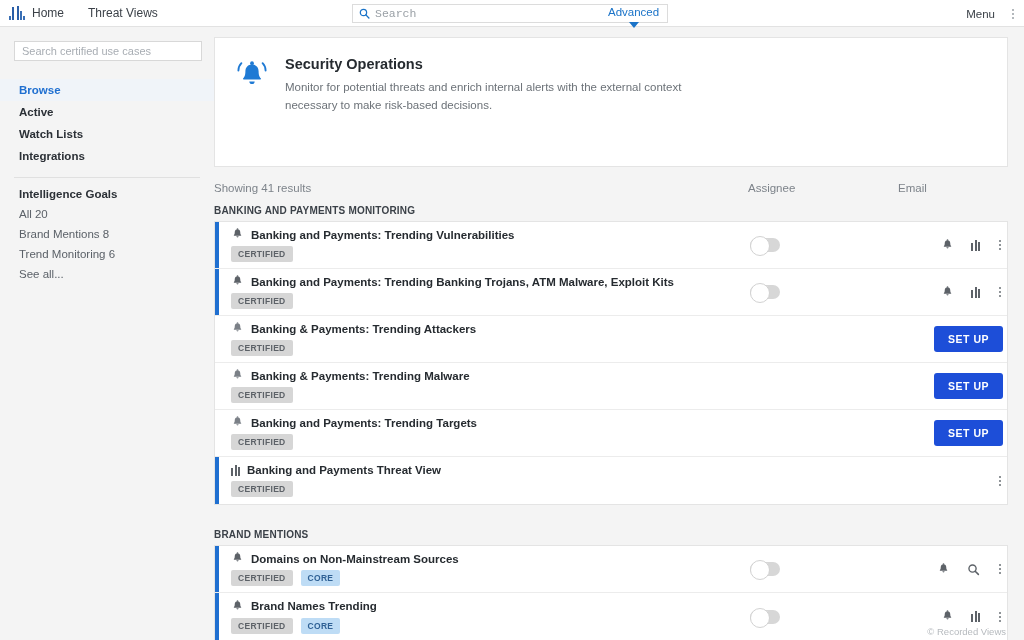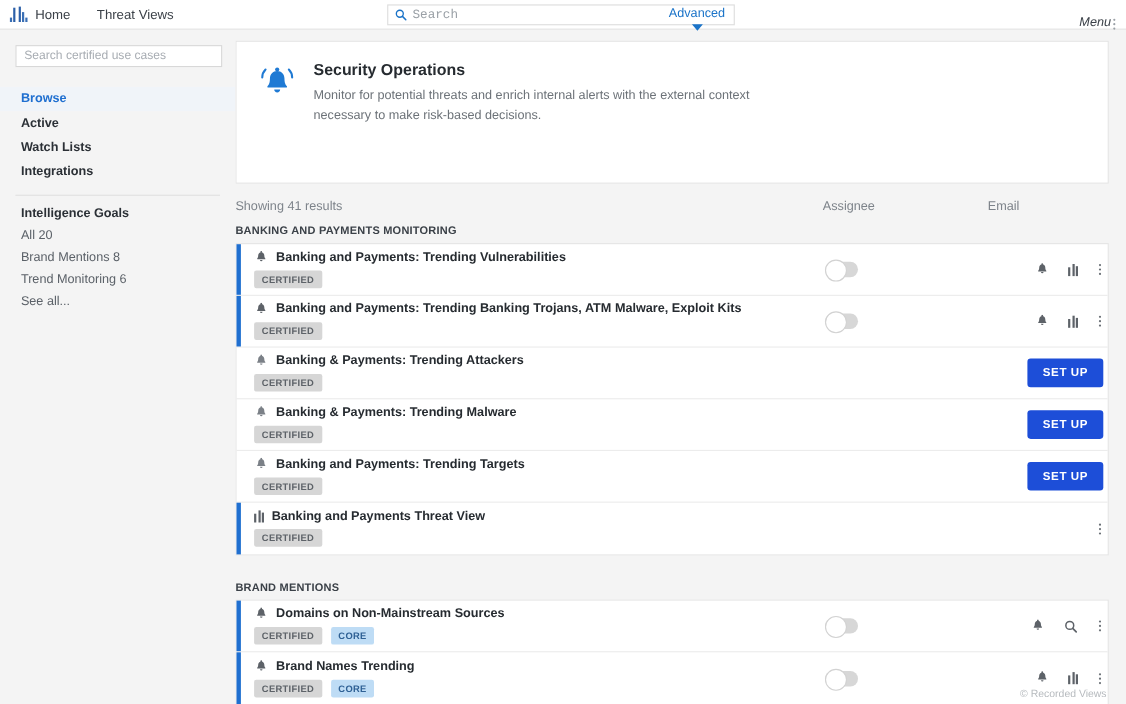--- a/index.html
+++ b/index.html
@@ -55,21 +55,21 @@
     position: absolute; left: 608px; top: 6px;
     font-size: 11.5px; color: #1a73c8; cursor: pointer;
     display: flex; align-items: center; gap: 4px; flex-direction: column;
   }
   .caret {
     width: 0; height: 0; border-left: 5px solid transparent;
     border-right: 5px solid transparent; border-top: 6px solid #1a73c8;
   }
   .menu-area {
     position: absolute; right: 8px; top: 0; height: 27px;
-    display: flex; align-items: flex-end; gap: 0; font-style: italic;
+    display: flex; align-items: center; gap: 15px;
   }
   .menu-label { font-size: 11.5px; color: #3b4148; }
   .vdots { display: flex; flex-direction: column; gap: 2px; align-items: center; padding: 0 2px; }
   .vdots span { width: 2px; height: 2px; border-radius: 50%; background: #9aa0a6; display: block; }
 
   
   .shell { display: flex; height: 613px; }
 
   
   .sidebar { width: 214px; padding: 14px 0 0 0; flex: none; }
@@ -135,21 +135,21 @@
     height: 47px; border-bottom: 1px solid #ececec;
     position: relative; padding-left: 16px;
   }
   .row:last-child { border-bottom: 0; }
   .row .accent {
     position: absolute; left: 0; top: 0; bottom: 0; width: 4px; background: #1f6fd0;
   }
 
   .row-main { flex: 1; min-width: 0; }
   .row-title {
-    display: flex; align-items: flex-start; gap: 7px;
+    display: flex; align-items: center; gap: 7px;
     font-size: 11.5px; font-weight: bold; color: #262b30; margin-bottom: 5px;
   }
   .badges { display: flex; gap: 8px; }
   .badge {
     font-size: 8.5px; letter-spacing: .3px; font-weight: bold;
     padding: 3px 7px; border-radius: 2px;
   }
   .badge.certified { background: #d6d6d6; color: #5d6268; }
   .badge.core { background: #bedcf5; color: #2f6195; }
 

